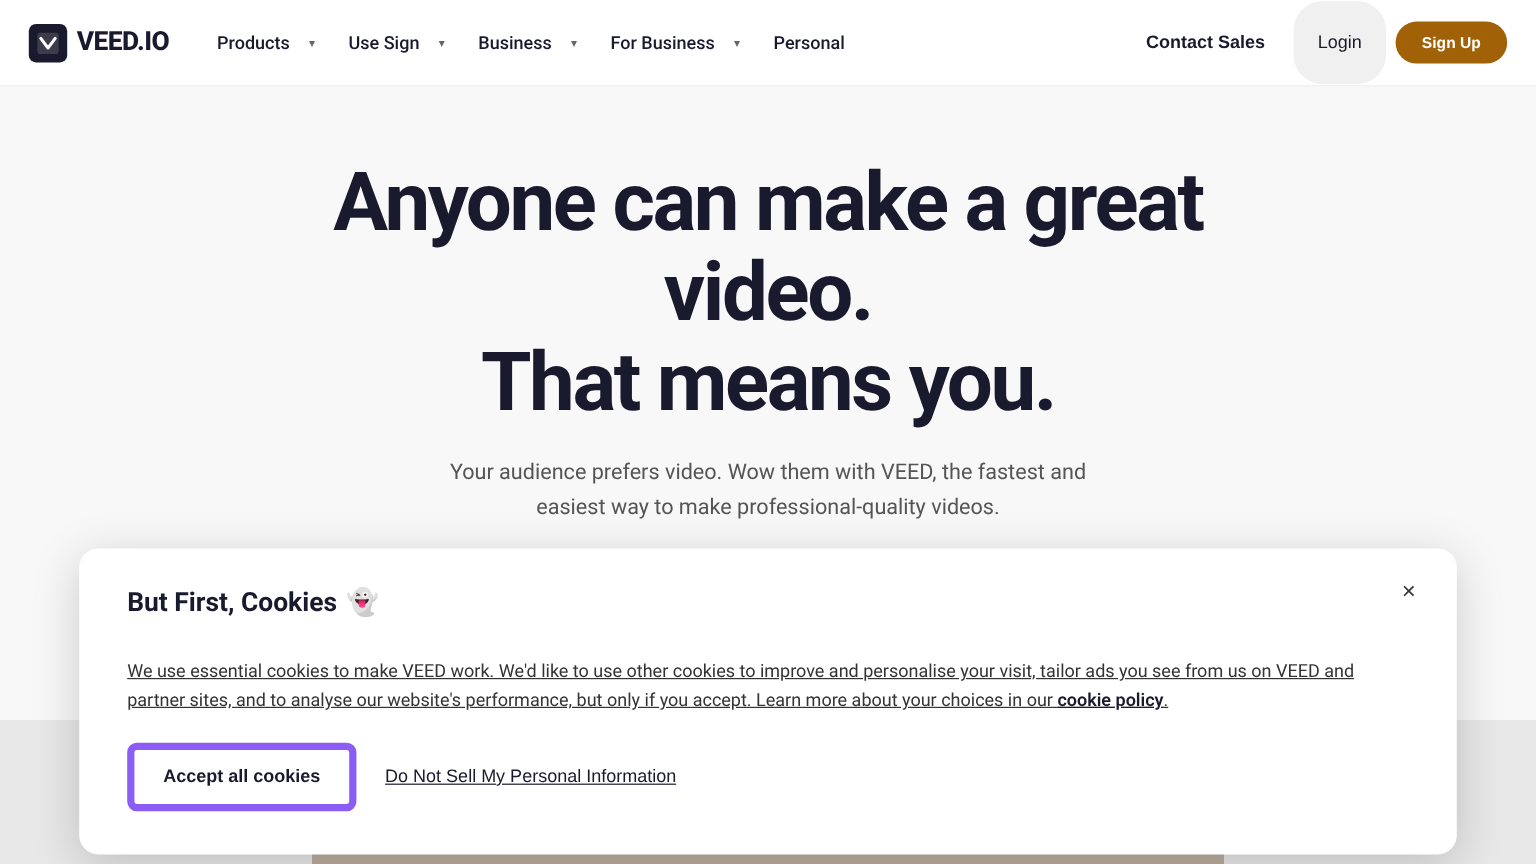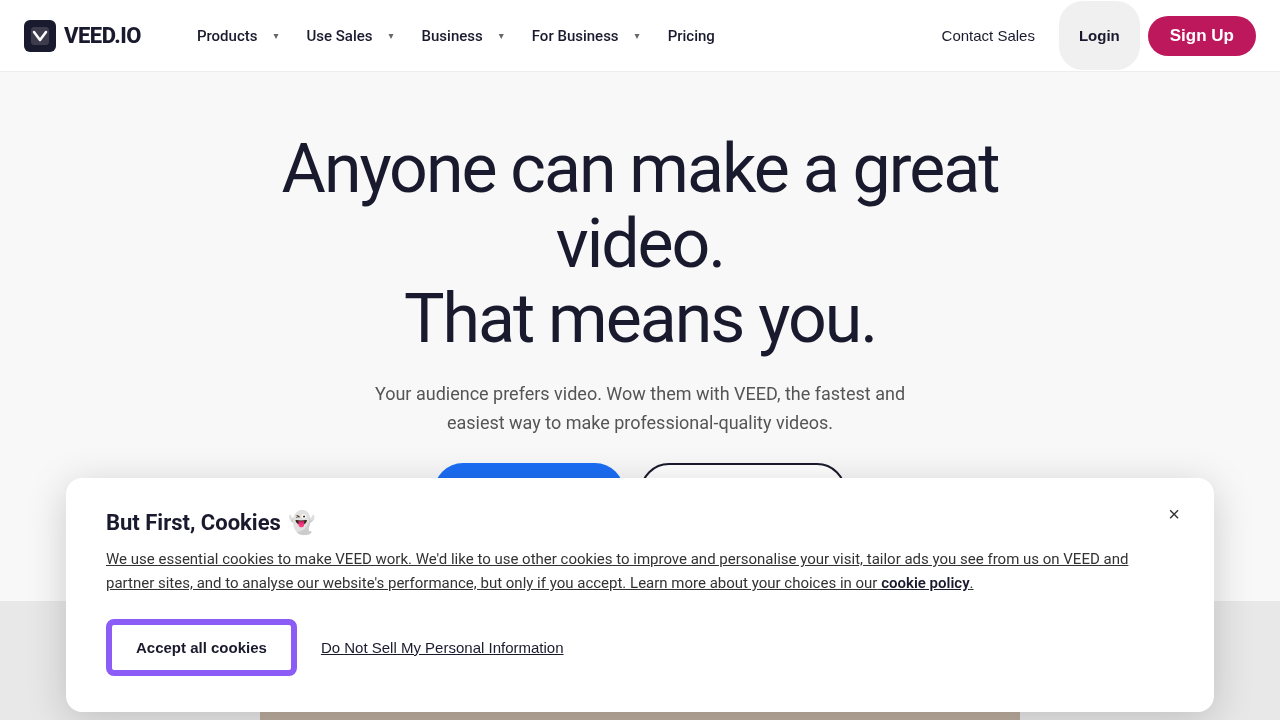--- a/index.html
+++ b/index.html
@@ -25,21 +25,21 @@
       display: flex;
       align-items: center;
       padding: 0 24px;
       position: relative;
       z-index: 10;
     }
 
     .logo {
       display: flex;
       align-items: center;
-      margin-right: 44px;
+      margin-right: 28px;
       text-decoration: none;
     }
 
     .logo-text {
       font-size: 22px;
       font-weight: 800;
       color: #1a1a2e;
       letter-spacing: -0.5px;
     }
 
@@ -86,61 +86,61 @@
 
     .nav-right {
       display: flex;
       align-items: center;
       gap: 8px;
     }
 
     .btn-contact {
       padding: 8px 16px;
       font-size: 15px;
-      font-weight: 400;
+      font-weight: 700;
       color: #1a1a2e;
       background: transparent;
       border: none;
       cursor: pointer;
       border-radius: 8px;
     }
 
     .btn-login {
       padding: 26px 20px;
       font-size: 15px;
-      font-weight: 700;
+      font-weight: 400;
       color: #1a1a2e;
       background: #f0f0f0;
       border: none;
       cursor: pointer;
       border-radius: 24px;
     }
 
     .btn-signup {
       padding: 10px 22px;
-      font-size: 17px;
+      font-size: 13px;
       font-weight: 600;
       color: #fff;
-      background: #be185d;
+      background: #a16207;
       border: none;
       cursor: pointer;
       border-radius: 24px;
     }
 
     
     .hero {
       background: #f8f8f8;
       padding: 60px 20px 40px;
       text-align: center;
       position: relative;
     }
 
     .hero-title {
       font-size: 68px;
-      font-weight: 400;
+      font-weight: 700;
       color: #1a1a2e;
       line-height: 1.1;
       max-width: 900px;
       margin: 0 auto 24px;
       letter-spacing: -2px;
     }
 
     .hero-subtitle {
       font-size: 18px;
       color: #555;
@@ -257,21 +257,21 @@
       cursor: pointer;
       font-size: 20px;
       color: #333;
       border-radius: 50%;
     }
 
     .cookie-title {
       font-size: 22px;
       font-weight: 700;
       color: #1a1a2e;
-      margin-bottom: 12px;
+      margin-bottom: 32px;
       display: flex;
       align-items: center;
       gap: 8px;
     }
 
     .ghost-icon {
       font-size: 22px;
     }
 
     .cookie-text {
@@ -329,33 +329,33 @@
     </div>
     <span class="logo-text">VEED.IO</span>
   </a>
 
   <div class="nav-links">
     <a class="nav-item" href="#">
       <span>Products</span>
       <span class="chevron-icon">▾</span>
     </a>
     <a class="nav-item" href="#">
-      <span>Use Sales</span>
+      <span>Use Sign</span>
       <span class="chevron-icon">▾</span>
     </a>
     <a class="nav-item" href="#">
       <span>Business</span>
       <span class="chevron-icon">▾</span>
     </a>
     <a class="nav-item" href="#">
       <span>For Business</span>
       <span class="chevron-icon">▾</span>
     </a>
     <a class="nav-item" href="#">
-      <span>Pricing</span>
+      <span>Personal</span>
     </a>
   </div>
 
   <div class="nav-right">
     <button class="btn-contact">Contact Sales</button>
     <button class="btn-login">Login</button>
     <button class="btn-signup">Sign Up</button>
   </div>
 </nav>
 

